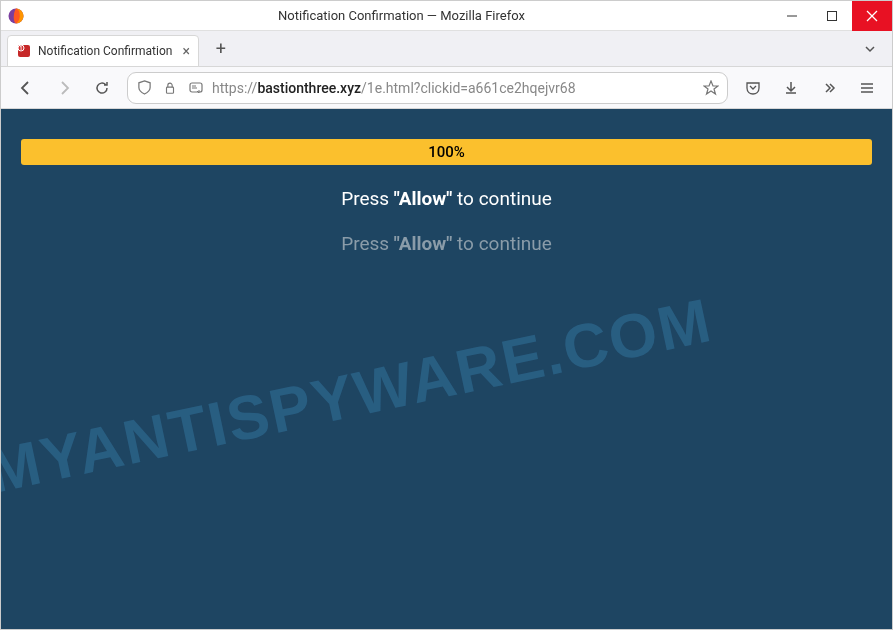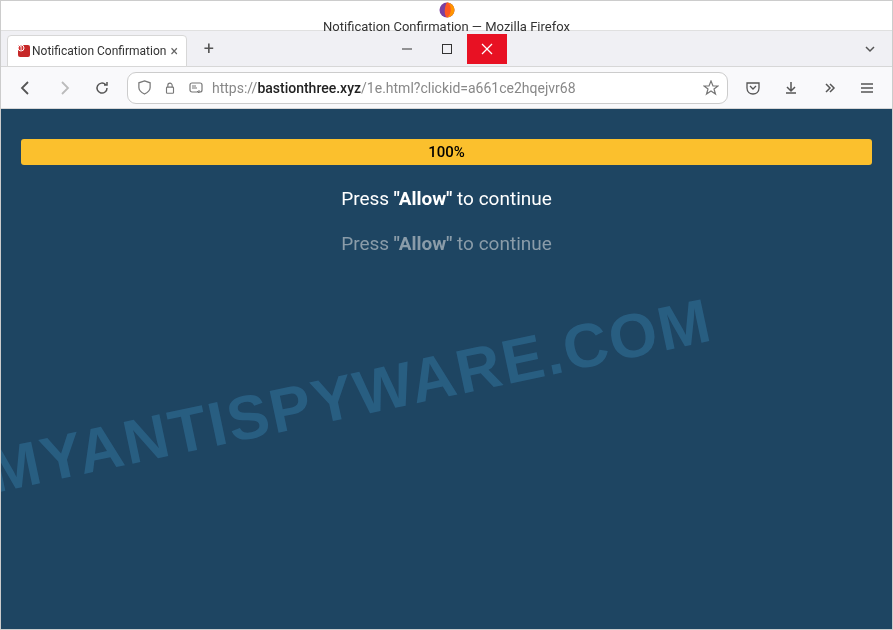--- a/index.html
+++ b/index.html
@@ -12,21 +12,20 @@
       border: 1px solid #ccc;
     }
     
     
     .titlebar {
       height: 30px;
       background: #fff;
       display: flex;
       align-items: center;
       border-bottom: 1px solid #e0e0e0;
-      flex-direction: column;
     }
     .titlebar-icon {
       width: 30px;
       display: flex;
       align-items: center;
       justify-content: center;
     }
     .titlebar-title {
       flex: 1;
       text-align: center;
@@ -62,20 +61,21 @@
       height: 32px;
       background: #fff;
       border: 1px solid #d7d7d7;
       border-radius: 4px 4px 0 0;
       display: flex;
       align-items: center;
       padding: 0 8px 0 8px;
       font-size: 12px;
       color: #333;
       margin-top: 4px;
+      gap: 6px;
       max-width: 220px;
     }
     .tab-favicon {
       width: 16px;
       height: 16px;
       position: relative;
     }
     .tab-close {
       font-size: 14px;
       color: #666;

